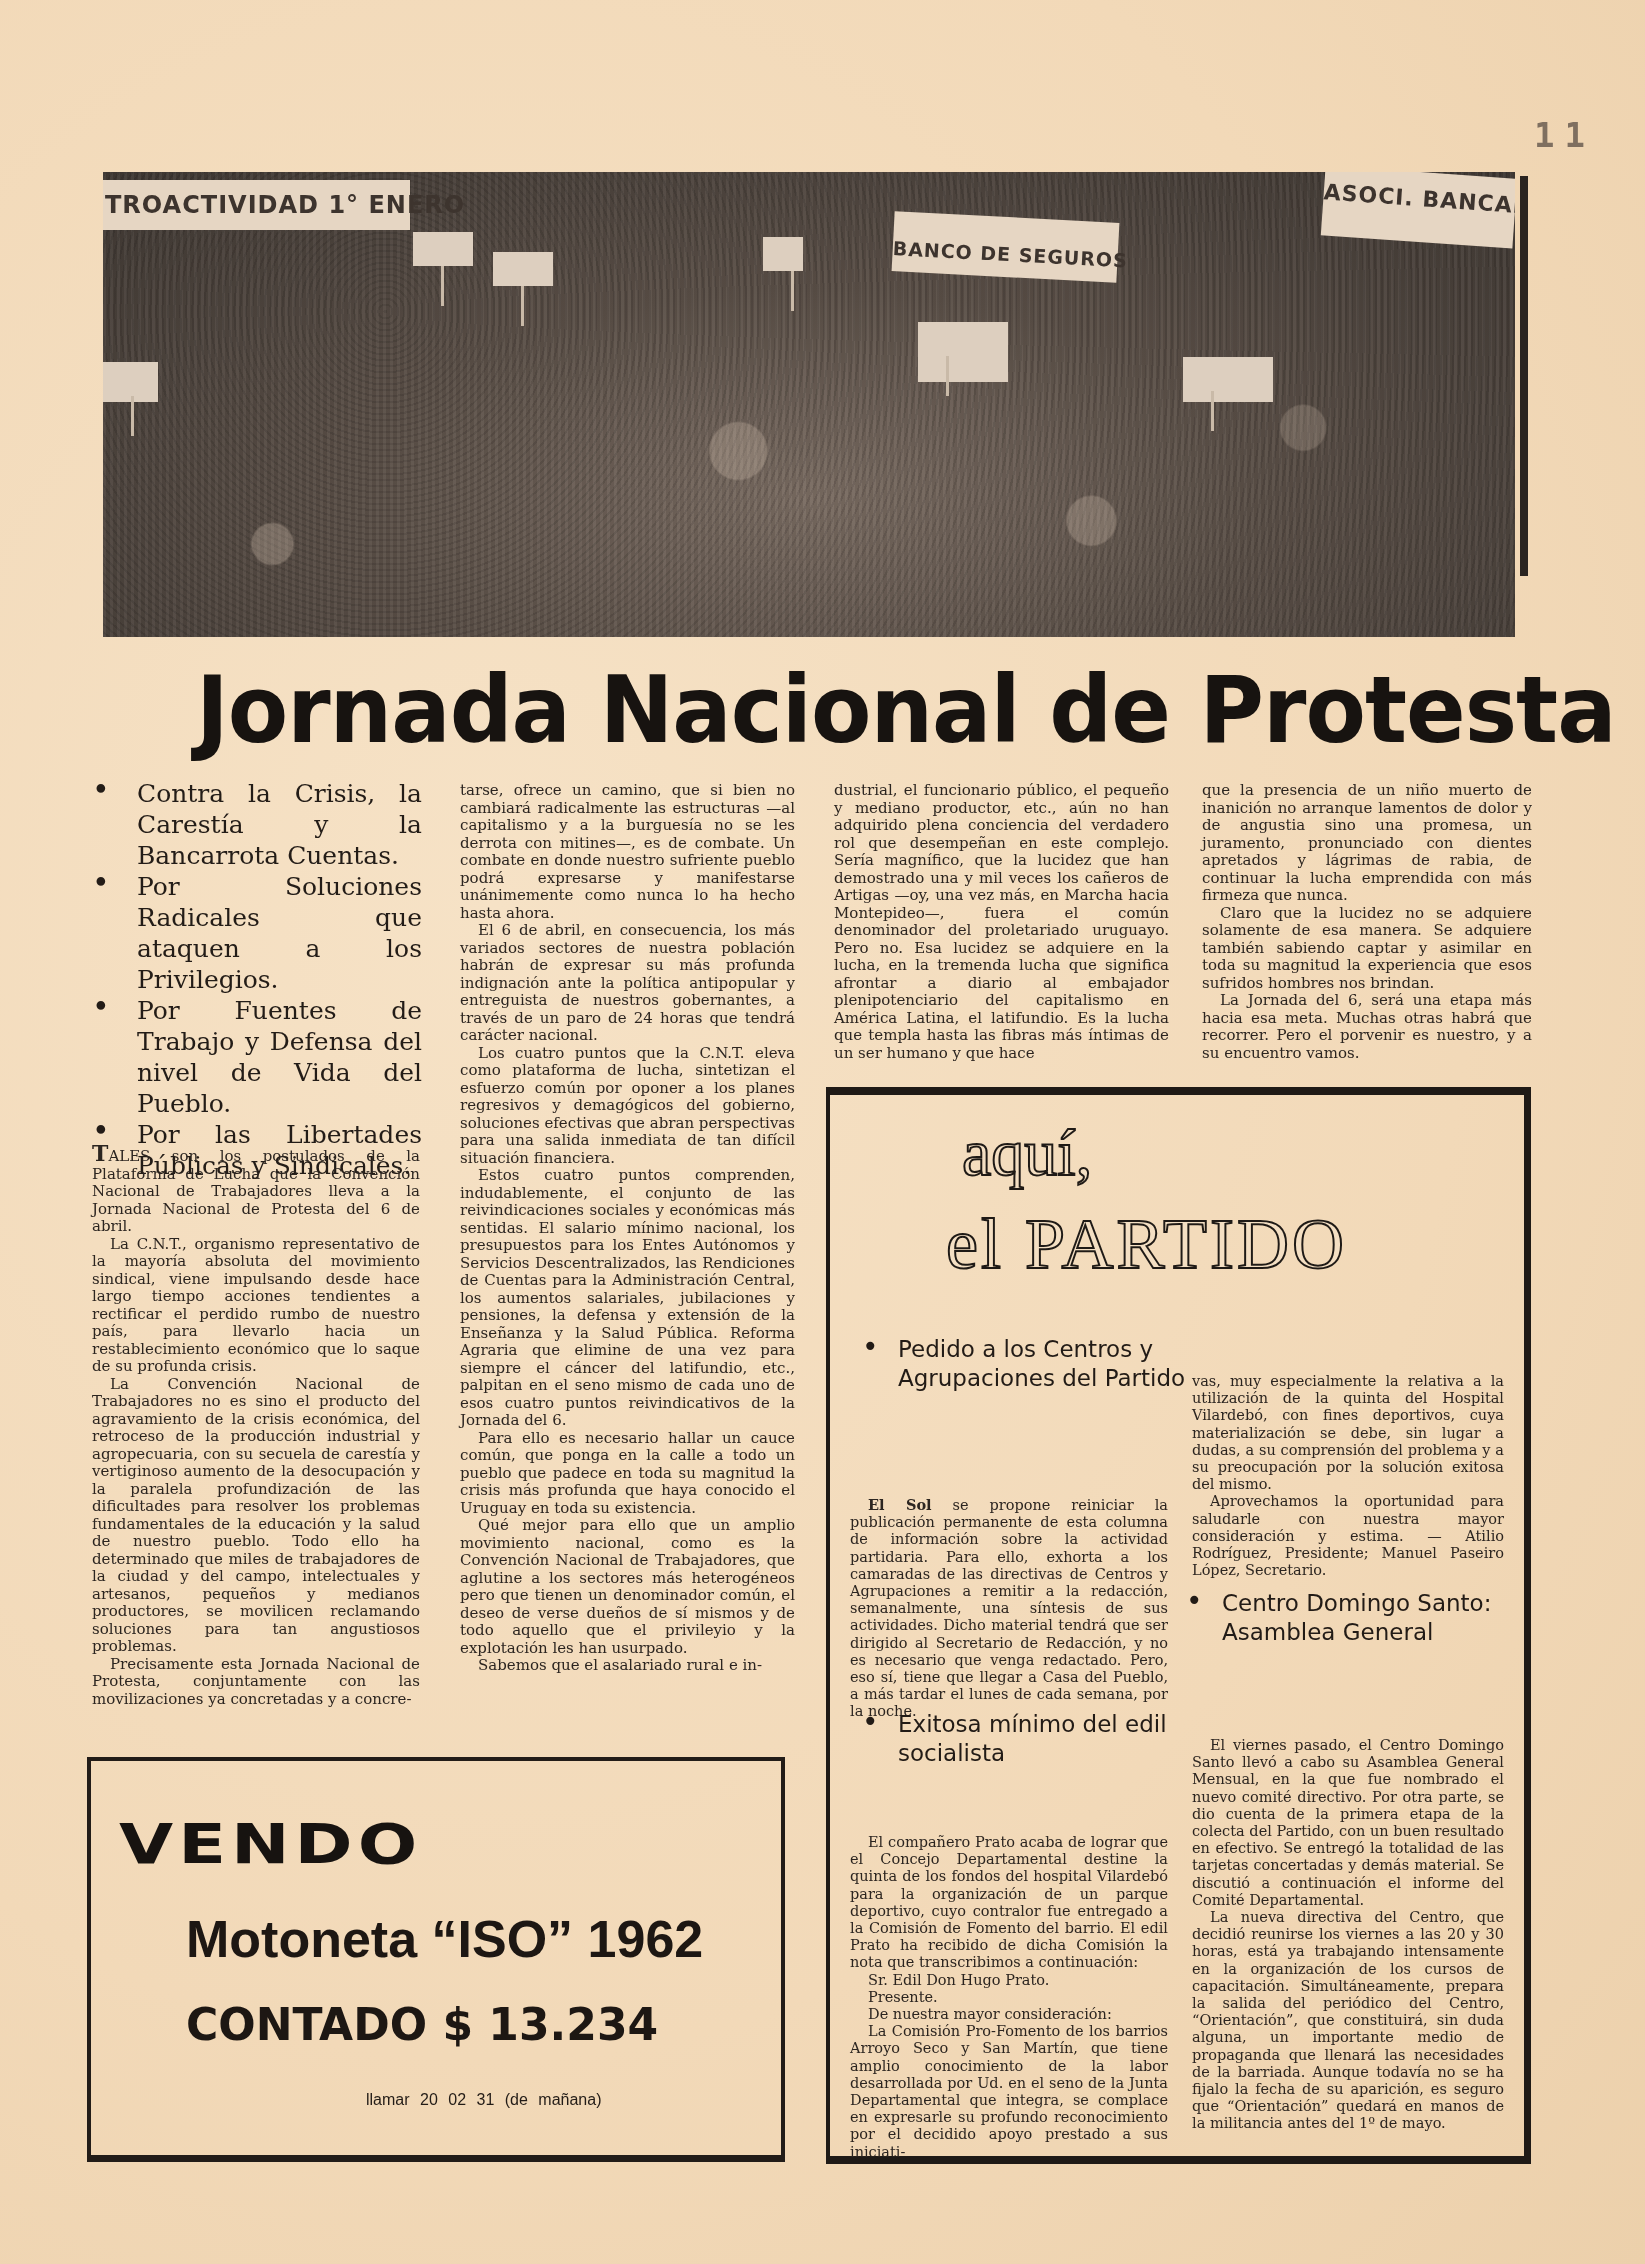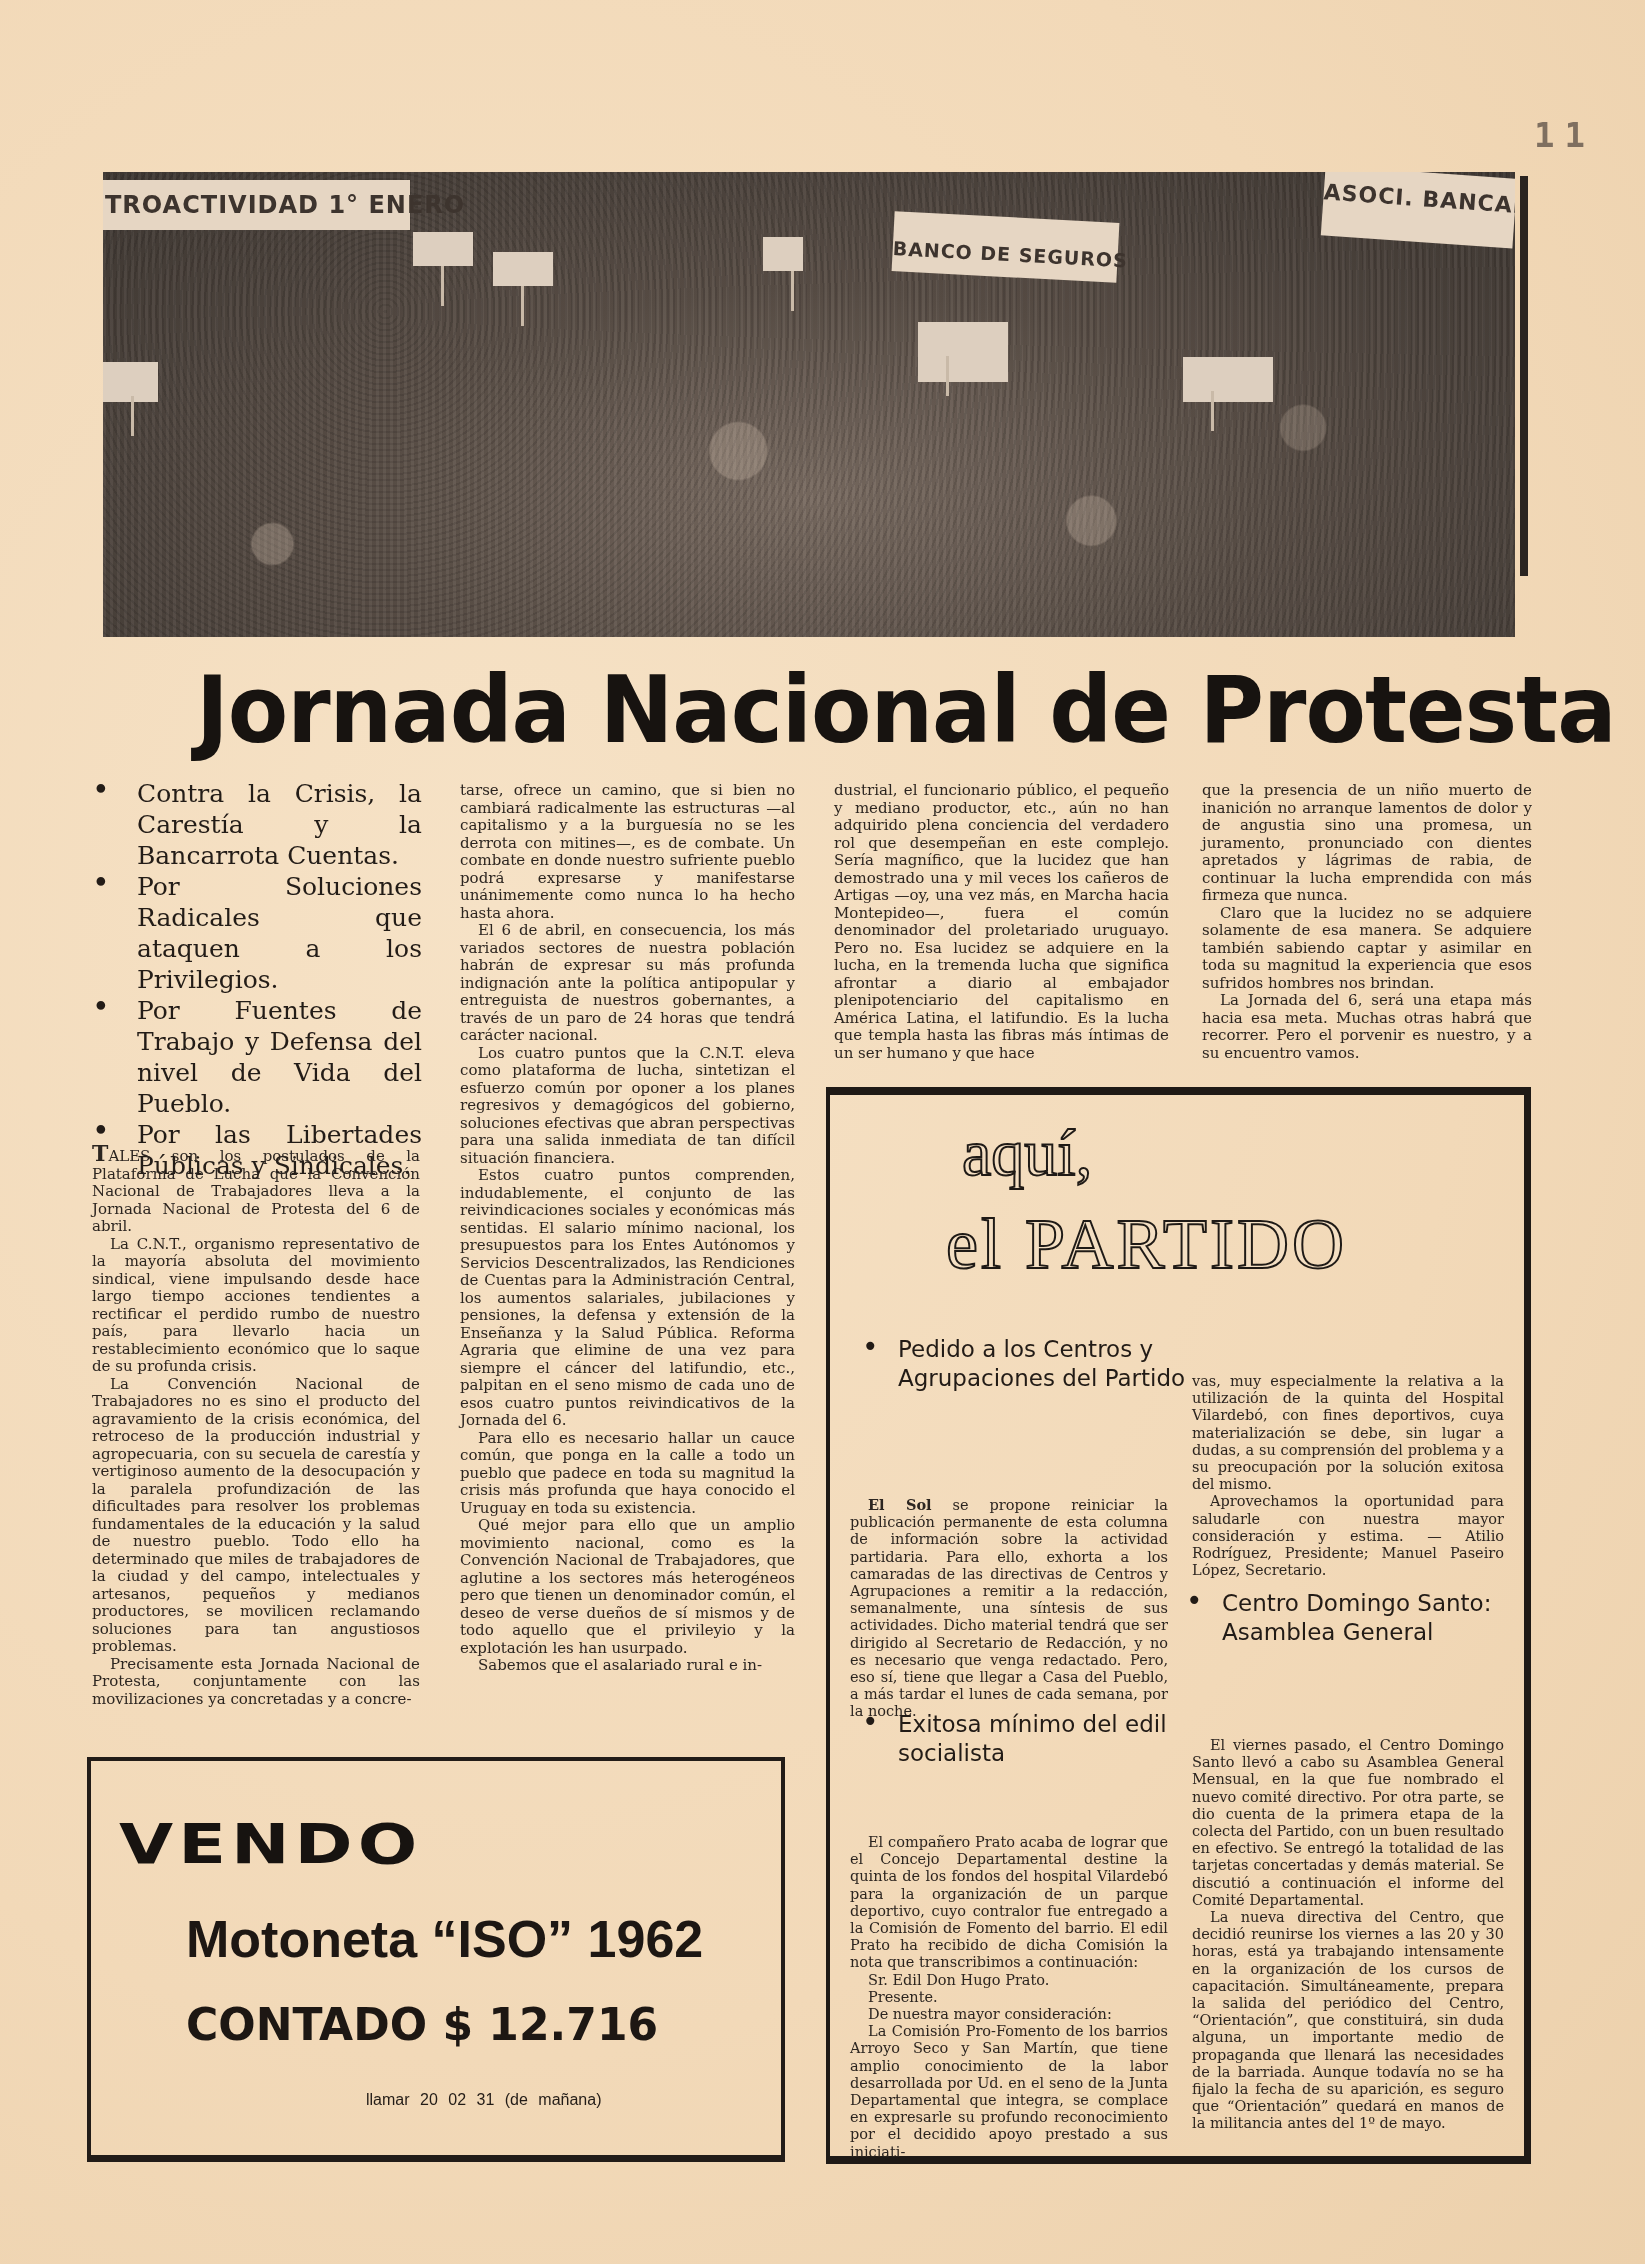--- a/index.html
+++ b/index.html
@@ -130,21 +130,21 @@
 
 <div class="col c4">
   <p class="noindent">que la presencia de un niño muerto de inanición no arranque lamentos de dolor y de angustia sino una promesa, un juramento, pronunciado con dientes apretados y lágrimas de rabia, de continuar la lucha emprendida con más firmeza que nunca.</p>
   <p>Claro que la lucidez no se adquiere solamente de esa manera. Se adquiere también sabiendo captar y asimilar en toda su magnitud la experiencia que esos sufridos hombres nos brindan.</p>
   <p>La Jornada del 6, será una etapa más hacia esa meta. Muchas otras habrá que recorrer. Pero el porvenir es nuestro, y a su encuentro vamos.</p>
 </div>
 
 <div class="ad">
   <div class="ad-vendo">VENDO</div>
   <div class="ad-line1">Motoneta “ISO” 1962</div>
-  <div class="ad-line2">CONTADO $ 12.716</div>
+  <div class="ad-line2">CONTADO $ 13.234</div>
   <div class="ad-phone">llamar 20 02 31 (de mañana)</div>
 </div>
 
 <div class="partido">
   <div class="outline aqui">aquí,</div>
   <div class="outline elpartido">el PARTIDO</div>
 
   <div class="sub-head sh1">Pedido a los Centros y Agrupaciones del Partido</div>
   <div class="col pc pc1">
     <p><span class="bold">El Sol</span><span> se propone reiniciar la publicación permanente de esta columna de información sobre la actividad partidaria. Para ello, exhorta a los camaradas de las directivas de Centros y Agrupaciones a remitir a la redacción, semanalmente, una síntesis de sus actividades. Dicho material tendrá que ser dirigido al Secretario de Redacción, y no es necesario que venga redactado. Pero, eso sí, tiene que llegar a Casa del Pueblo, a más tardar el lunes de cada semana, por la noche.</span></p>

